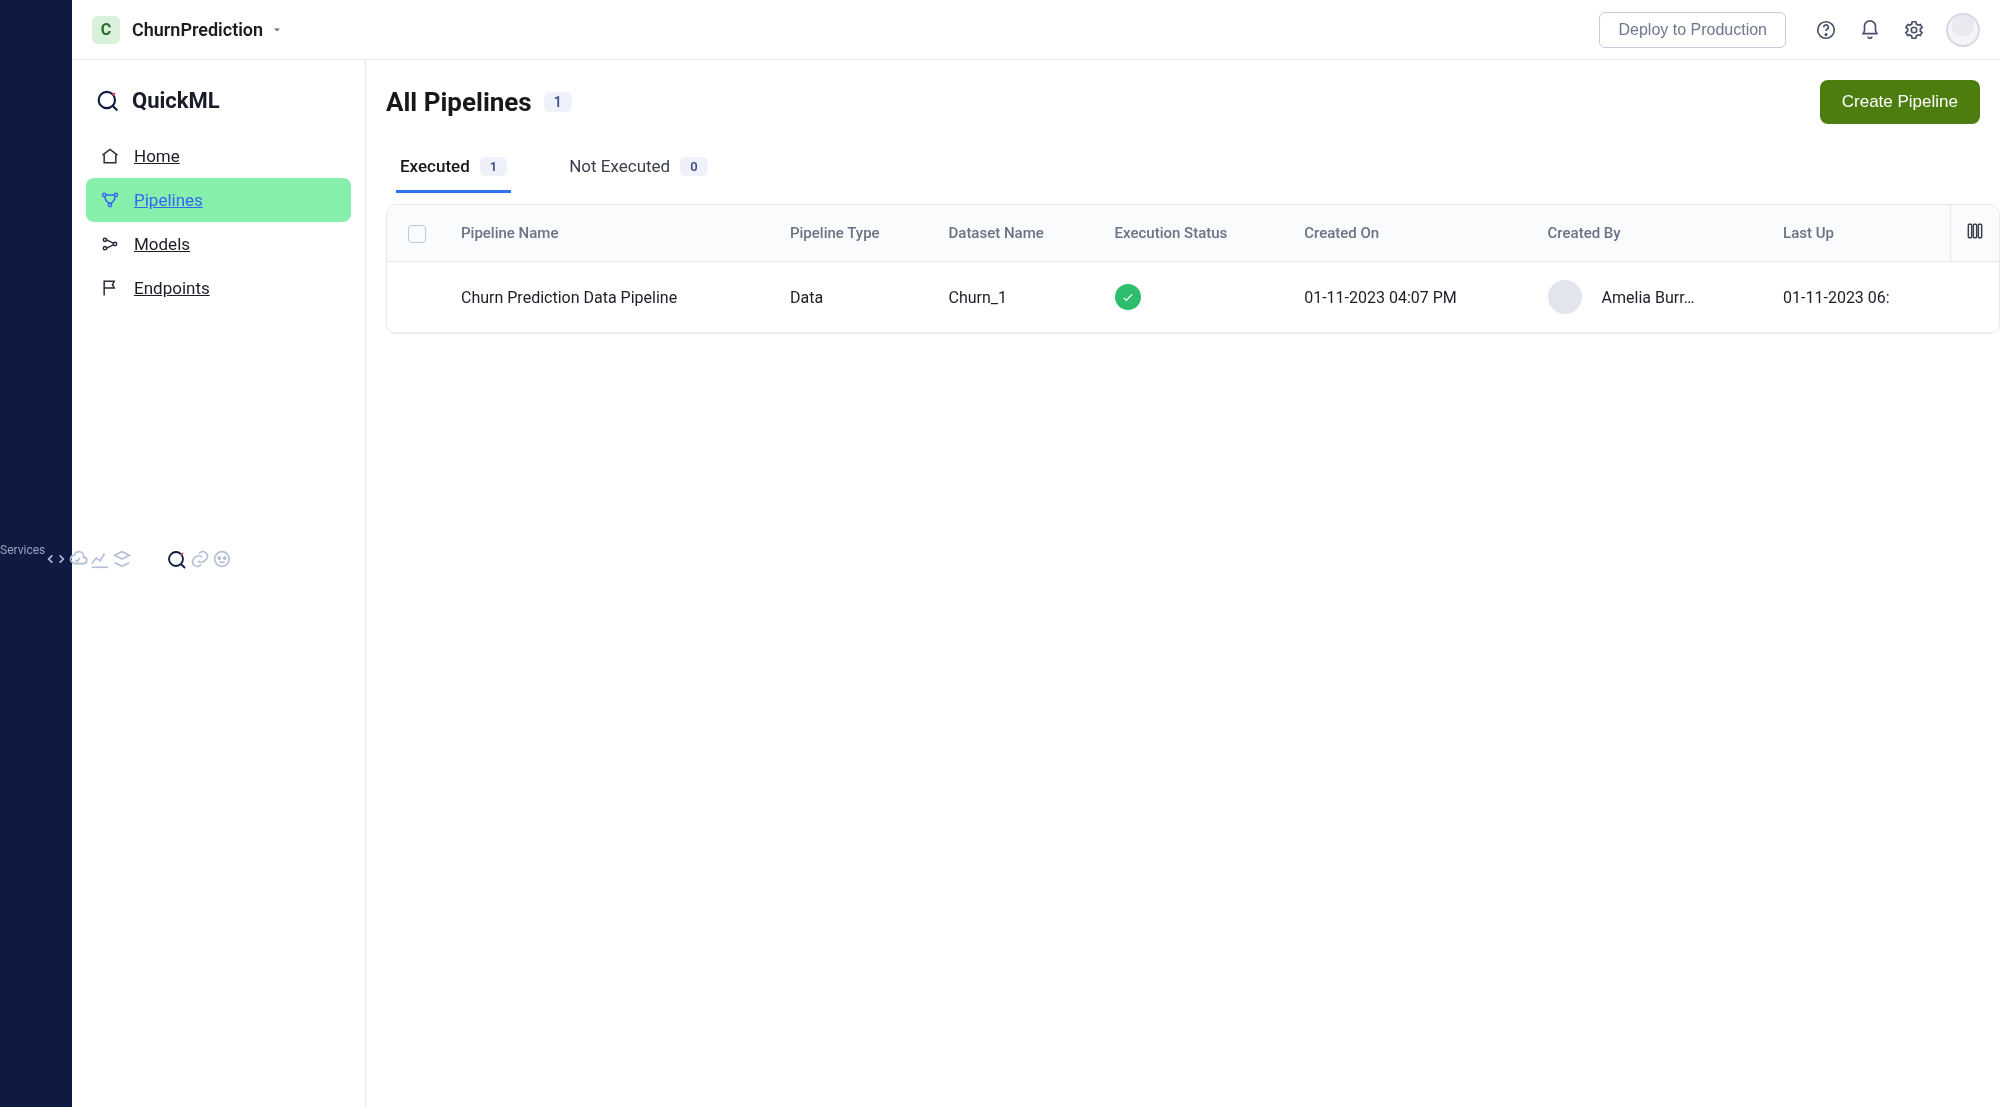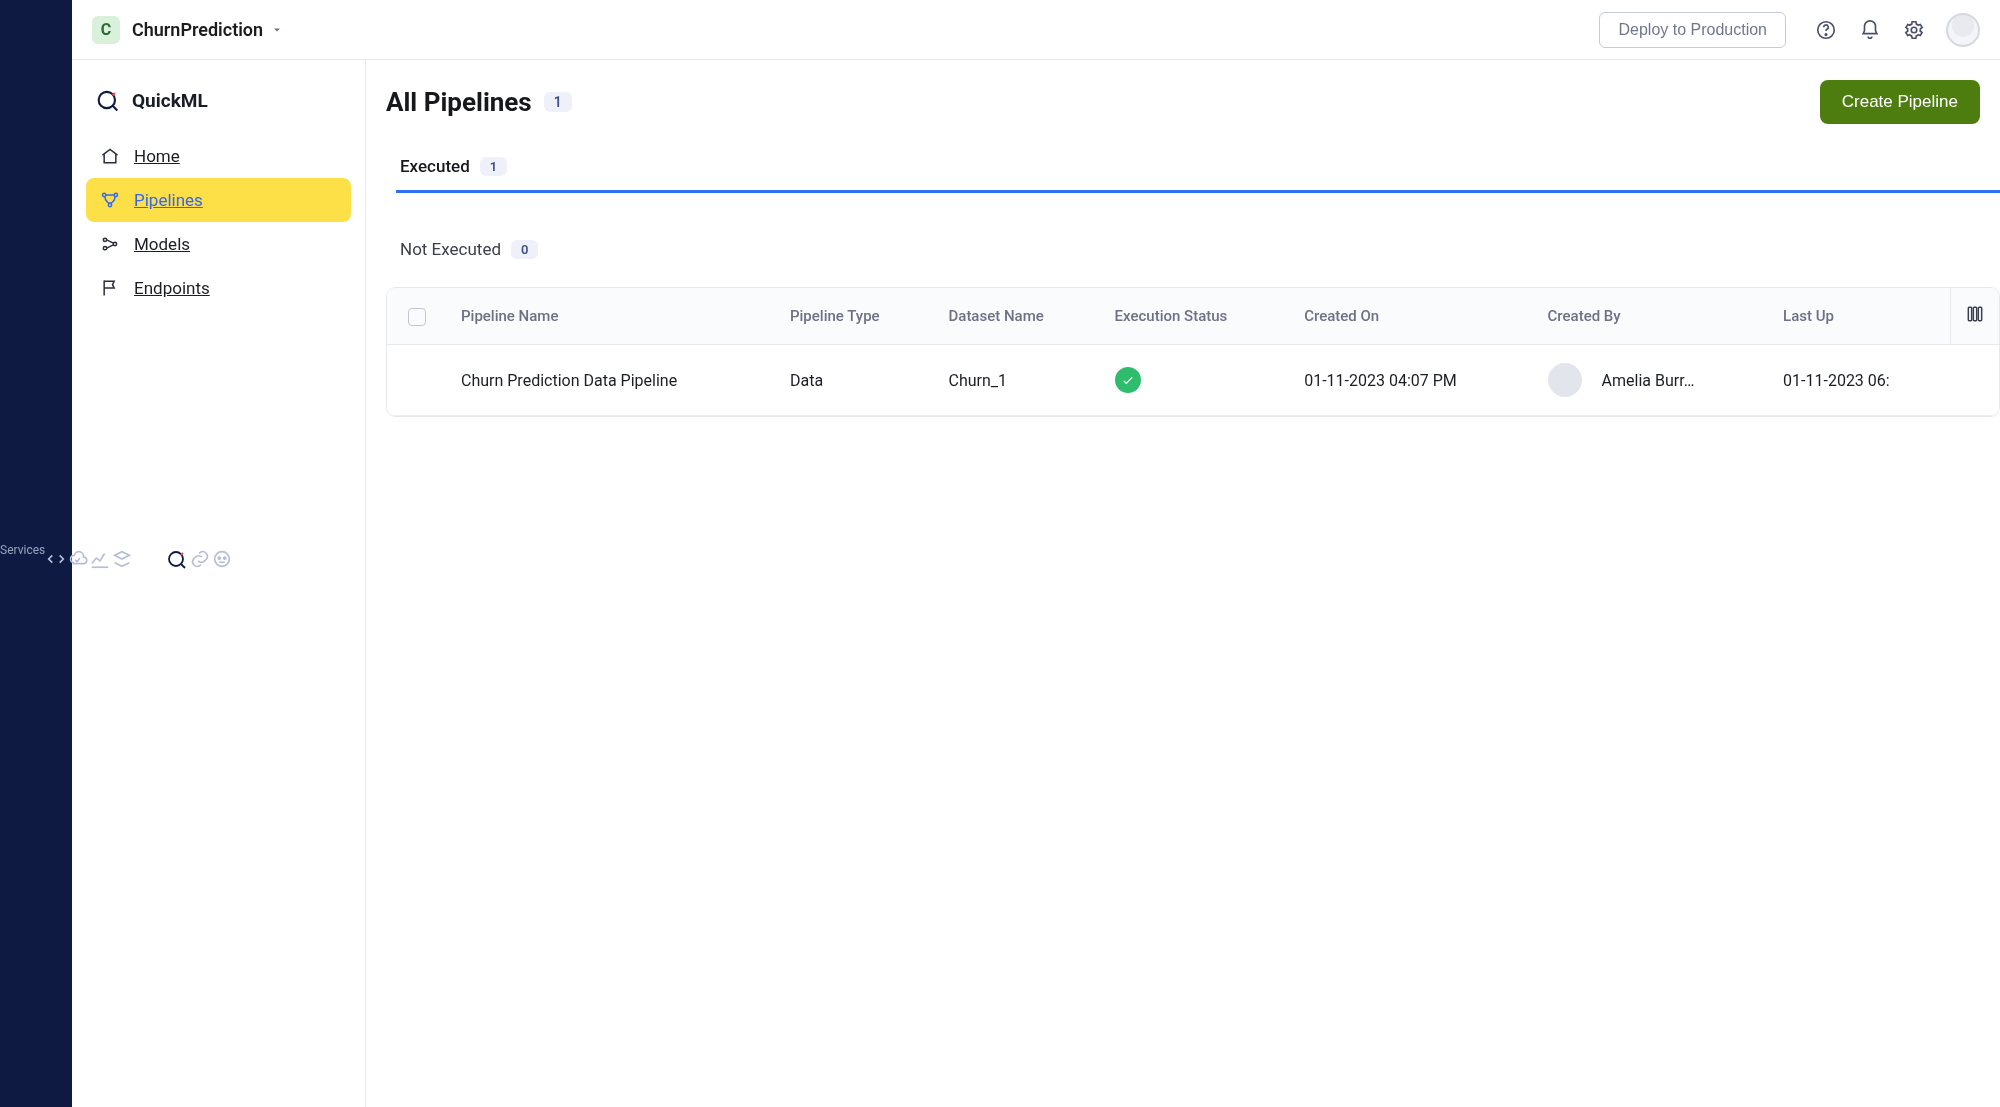--- a/index.html
+++ b/index.html
@@ -146,38 +146,38 @@
       flex-shrink: 0;
     }
     .brand {
       display: flex;
       align-items: center;
       gap: 10px;
       padding: 6px 8px 20px;
     }
     .brand svg { width: 28px; height: 28px; color: #0E1A42; }
     .brand-name {
-      font-size: 19px;
+      font-size: 22px;
       font-weight: 700;
       color: #1a1d28;
     }
     .snav-item {
       display: flex;
       align-items: center;
       gap: 14px;
       padding: 12px 14px;
       border-radius: 8px;
       color: #1c1e26;
       font-size: 17px;
       cursor: pointer;
       text-decoration: underline;
     }
     .snav-item svg { width: 20px; height: 20px; color: #2a2e3c; }
     .snav-item.active {
-      background: #fde047;
+      background: #86efac;
       color: #3366F5;
     }
     .snav-item.active svg { color: #3366F5; }
 
     
     .pane {
       flex: 1;
       padding: 20px 0 20px 20px;
       min-width: 0;
       display: flex;
@@ -209,25 +209,24 @@
       font-size: 17px;
       font-weight: 500;
       border: none;
       padding: 12px 22px;
       border-radius: 8px;
       cursor: pointer;
     }
 
     .tabs {
       display: flex;
-      gap: 36px;
+      gap: 54px;
       margin-top: 22px;
       padding-left: 10px;
       border-bottom: 1px solid transparent;
-      flex-direction: column;
     }
     .tab {
       display: flex;
       align-items: center;
       gap: 10px;
       font-size: 17px;
       color: #3b3f4c;
       padding: 10px 4px 14px;
       border-bottom: 3px solid transparent;
       cursor: pointer;

